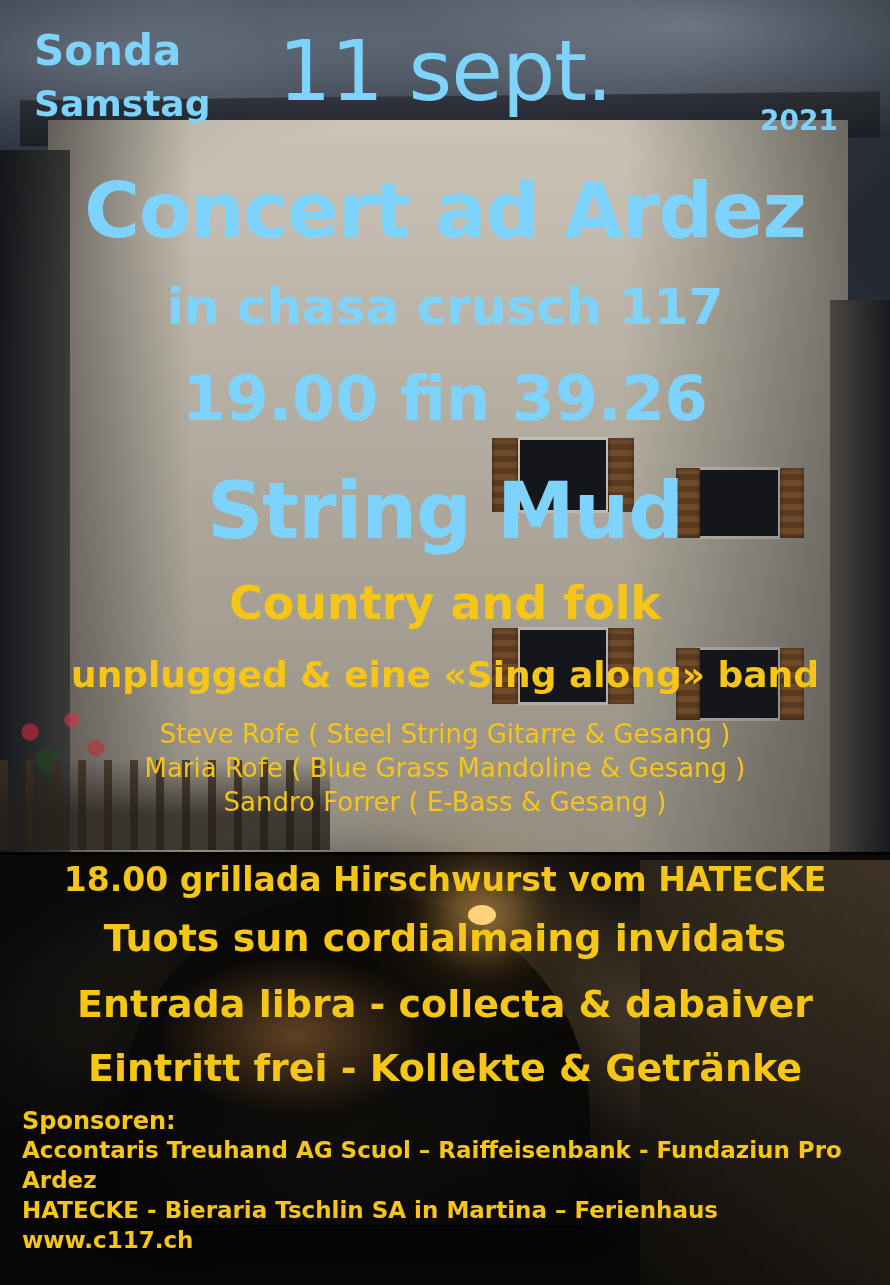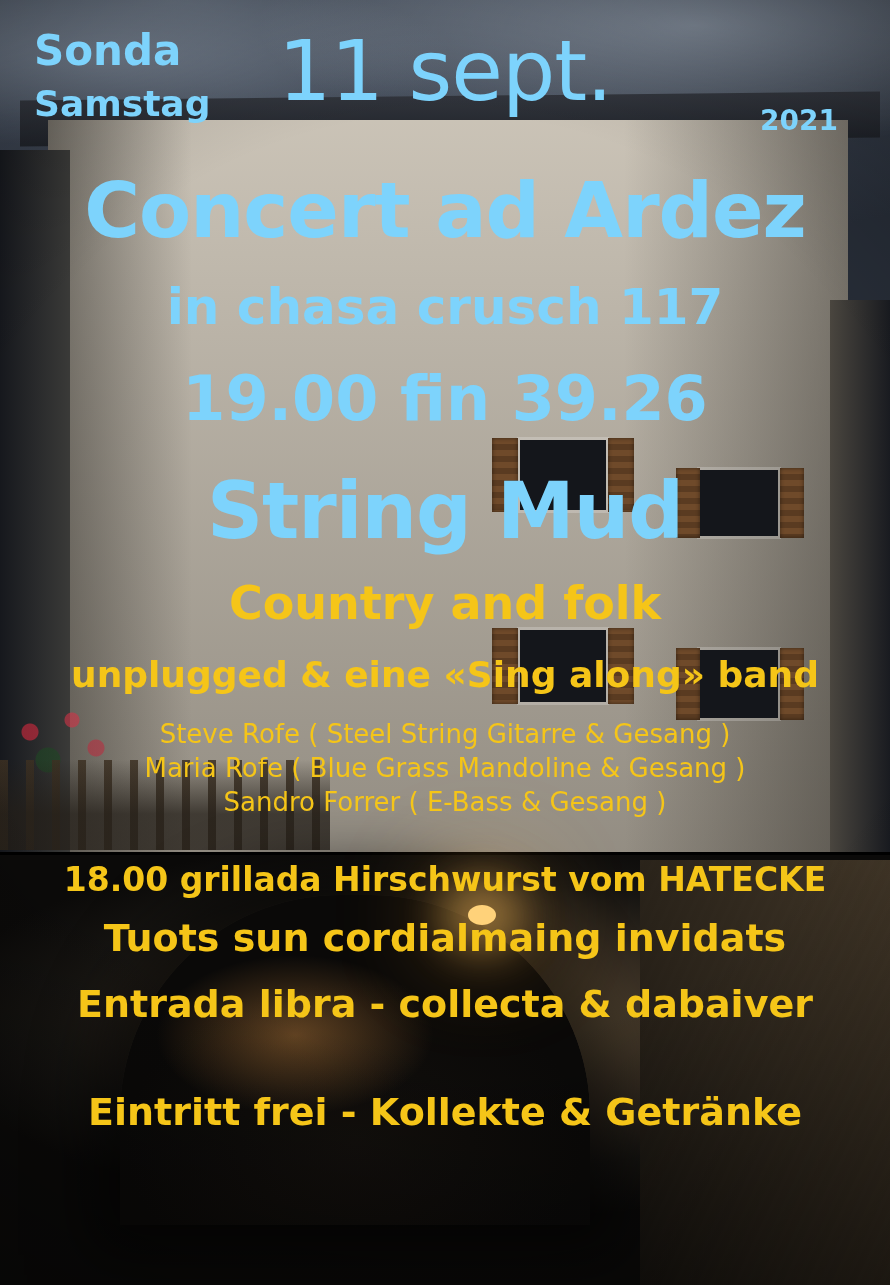--- a/index.html
+++ b/index.html
@@ -204,21 +204,21 @@
   .l-grill {
     top: 860px; font-size: 33px; font-weight: 700; color: #f5c518;
   }
   .l-invidats {
     top: 916px; font-size: 38px; font-weight: 700; color: #f5c518;
   }
   .l-entrada {
     top: 982px; font-size: 38px; font-weight: 700; color: #f5c518;
   }
   .l-eintritt {
-    top: 1046px; font-size: 38px; font-weight: 700; color: #f5c518; margin-top: 44px;
+    top: 1046px; font-size: 38px; font-weight: 700; color: #f5c518;
   }
   .sponsors {
     position: absolute; left: 22px; top: 1106px; width: 846px; text-align: left;
     color: #f5c518;
   }
   .sponsors .title { font-size: 24px; font-weight: 700; line-height: 1.25; }
   .sponsors .row { font-size: 23px; font-weight: 700; line-height: 1.30; }
   .info {
     position: absolute; left: 0; top: 1222px; width: 100%;
     font-size: 27px; color: #f5dd3a; font-weight: 400;
@@ -283,15 +283,20 @@
       <div class="member">Steve Rofe  ( Steel String Gitarre  &amp; Gesang )</div>
       <div class="member">Maria Rofe ( Blue Grass Mandoline &amp; Gesang )</div>
       <div class="member">Sandro Forrer ( E-Bass &amp; Gesang )</div>
     </div>
 
     <div class="line l-grill">18.00 grillada Hirschwurst vom HATECKE</div>
     <div class="line l-invidats">Tuots sun cordialmaing invidats</div>
     <div class="line l-entrada">Entrada libra - collecta &amp; dabaiver</div>
     <div class="line l-eintritt">Eintritt frei - Kollekte &amp; Getränke</div>
 
+    <div class="sponsors">
+      <div class="title">Sponsoren:</div>
+      <div class="row">Accontaris Treuhand AG Scuol – Raiffeisenbank - Fundaziun Pro Ardez</div>
+      <div class="row">HATECKE - Bieraria Tschlin SA in Martina – Ferienhaus www.c117.ch</div>
+    </div>
 
   </div>
 </div>
 
 </body></html>

